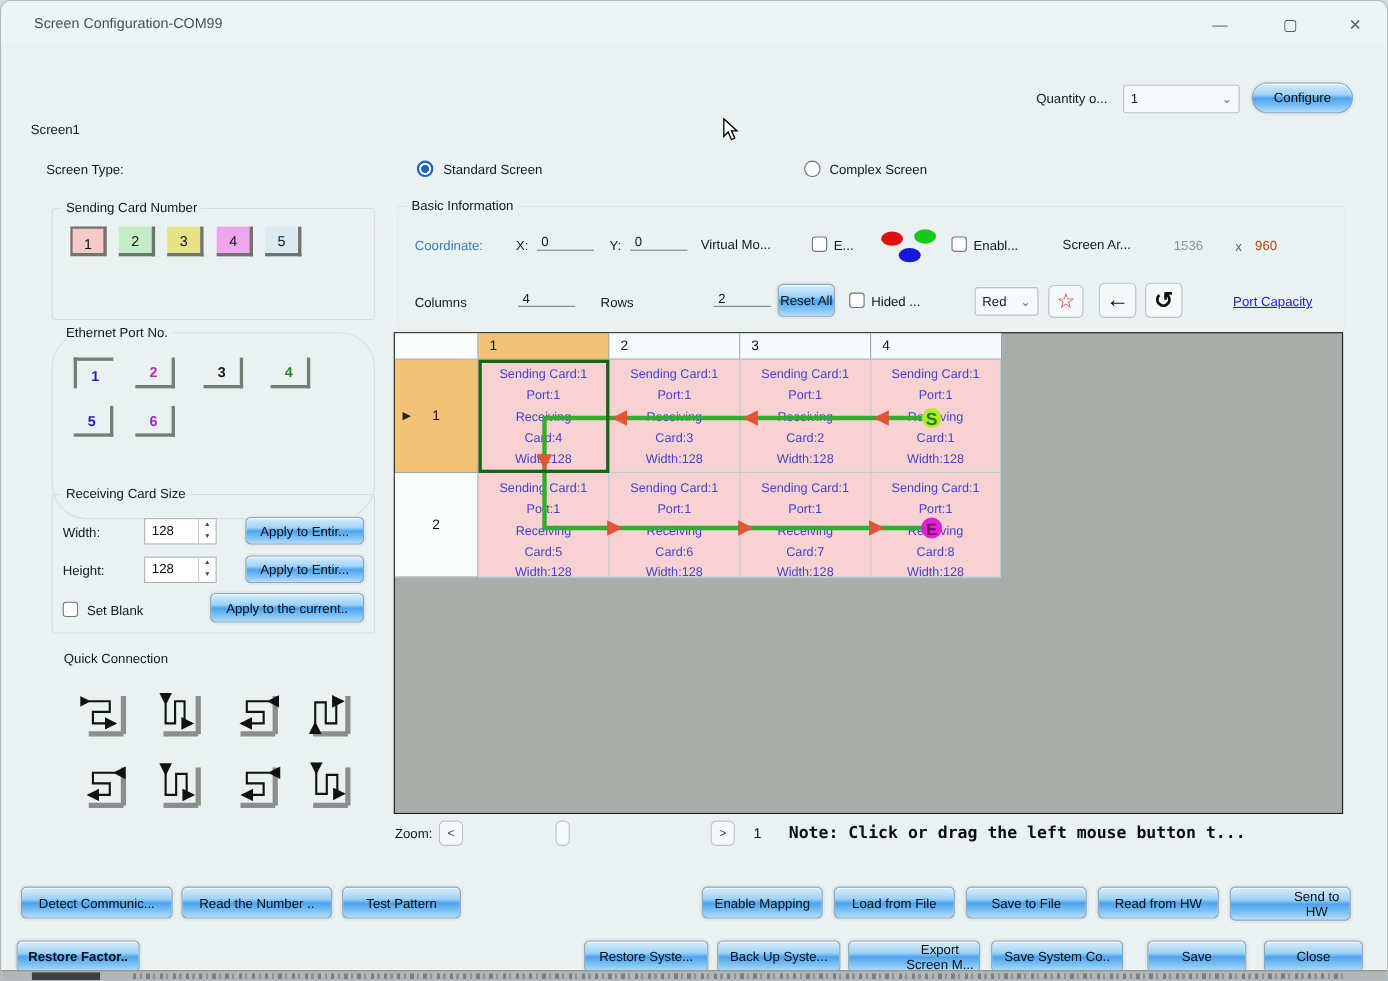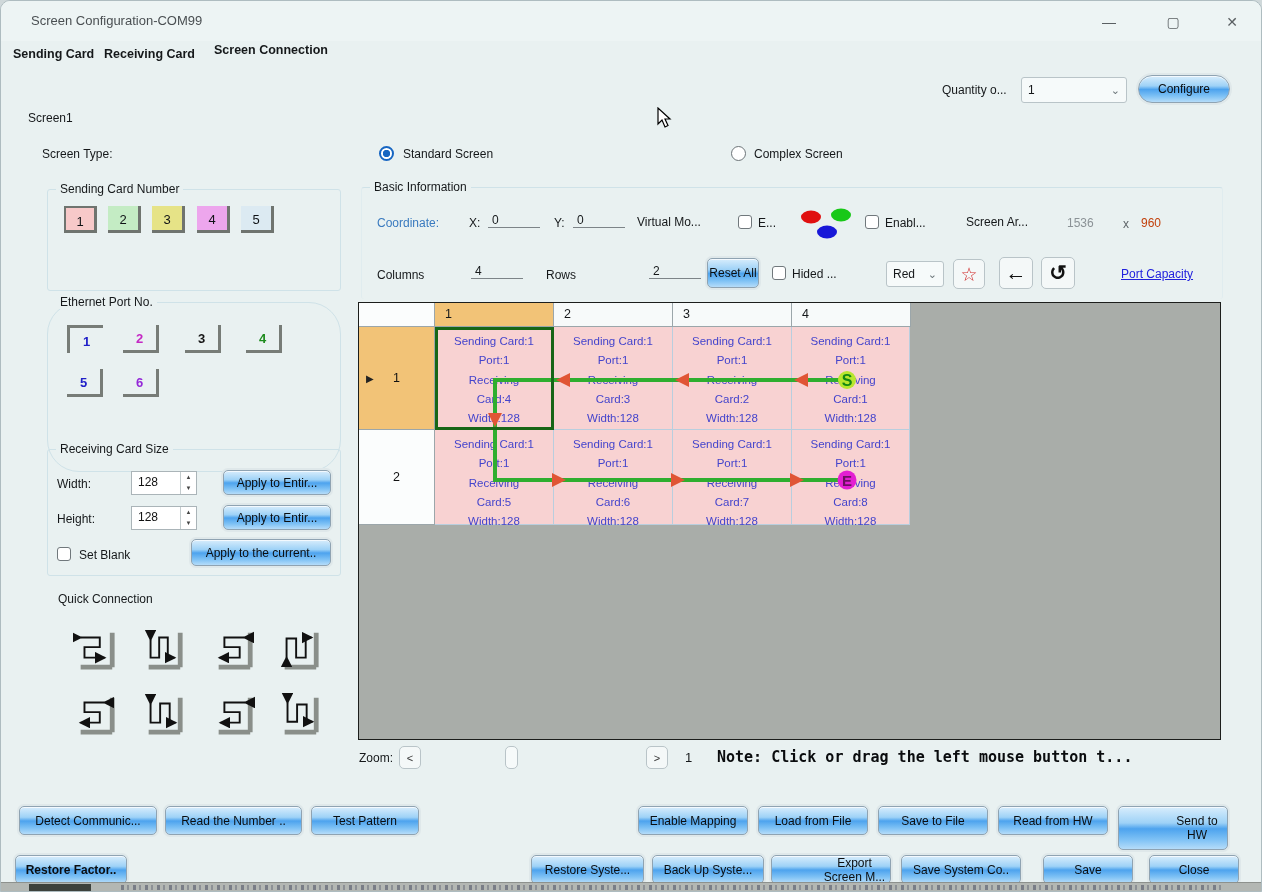--- a/index.html
+++ b/index.html
@@ -75,25 +75,20 @@
 
   
   <div class="titlebar">
     <span class="title">Screen Configuration-COM99</span>
     <span class="winbtn" style="left:1088px;">—</span>
     <span class="winbtn" style="left:1152px;">▢</span>
     <span class="winbtn" style="left:1211px;">✕</span>
   </div>
 
   
-  <div class="tabs">
-    <span class="tab" style="left:12px;">Sending Card</span>
-    <span class="tab" style="left:103px;">Receiving Card</span>
-    <span class="tab active" style="left:213px;">Screen Connection</span>
-  </div>
 
   
   <span class="lbl" style="left:941px; top:82px;">Quantity o...</span>
   <div class="combo" style="left:1020px; top:76px; width:106px; height:26px;">
     <span>1</span>
     <span class="arrow">⌄</span>
   </div>
   <div class="bluebtn" style="left:1137px; top:74px; width:92px; height:28px;border-radius:14px;">Configure</div>
 
   
@@ -336,21 +331,21 @@
   <span class="note" style="left:716px; top:747px;">Note: Click or drag the left mouse button t...</span>
 
   
   <div class="bluebtn" style="left:18px;   top:805px; width:138px; height:29px;">Detect Communic...</div>
   <div class="bluebtn" style="left:164px;  top:805px; width:137px; height:29px;">Read the Number ..</div>
   <div class="bluebtn" style="left:310px;  top:805px; width:108px; height:29px;">Test Pattern</div>
   <div class="bluebtn" style="left:637px;  top:805px; width:110px; height:29px;">Enable Mapping</div>
   <div class="bluebtn" style="left:757px;  top:805px; width:110px; height:29px;">Load from File</div>
   <div class="bluebtn" style="left:877px;  top:805px; width:110px; height:29px;">Save to File</div>
   <div class="bluebtn" style="left:997px;  top:805px; width:110px; height:29px;">Read from HW</div>
-  <div class="bluebtn" style="left:1117px; top:805px; width:110px; height:44px;padding-left:48px;">Send to HW</div>
+  <div class="bluebtn" style="left:1117px; top:805px; width:110px; height:31px;padding-left:48px;">Send to HW</div>
 
   
   <div class="bluebtn" style="left:14px;   top:854px; width:112px; height:29px;font-weight:bold;">Restore Factor..</div>
   <div class="bluebtn" style="left:530px;  top:854px; width:113px; height:29px;">Restore Syste...</div>
   <div class="bluebtn" style="left:651px;  top:854px; width:112px; height:29px;">Back Up Syste...</div>
   <div class="bluebtn" style="left:770px;  top:854px; width:120px; height:29px;padding-left:47px;">Export Screen M...</div>
   <div class="bluebtn" style="left:900px;  top:854px; width:120px; height:29px;">Save System Co..</div>
   <div class="bluebtn" style="left:1042px; top:854px; width:90px;  height:29px;">Save</div>
   <div class="bluebtn" style="left:1148px; top:854px; width:90px;  height:29px;">Close</div>
 

